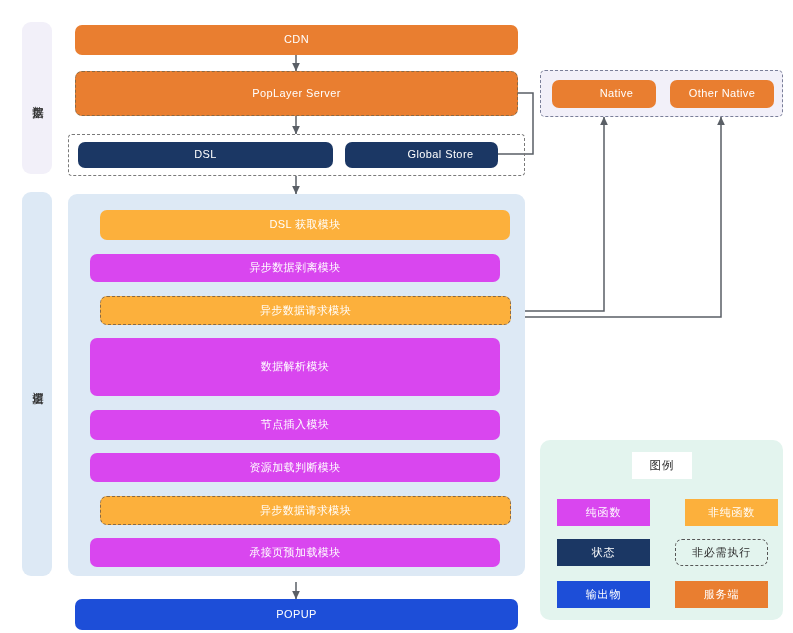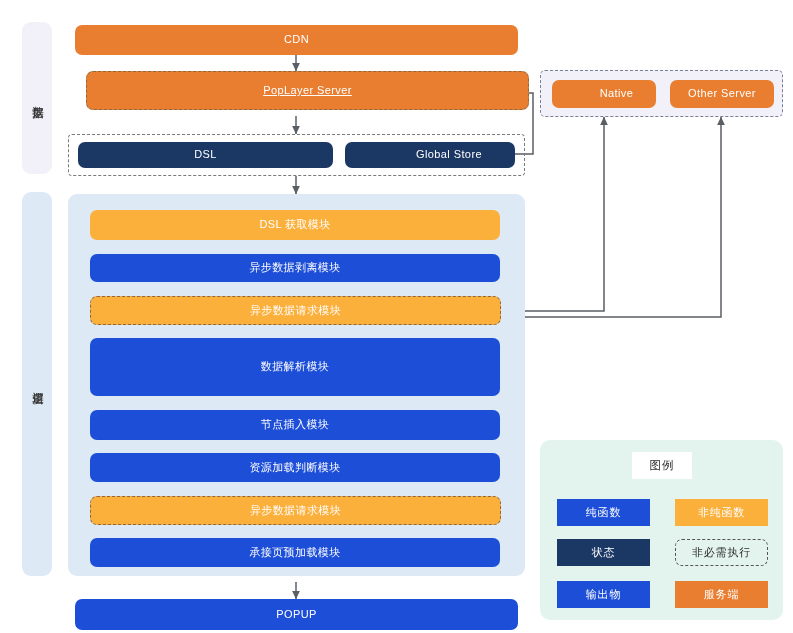--- a/index.html
+++ b/index.html
@@ -28,22 +28,22 @@
     justify-content: center;
     border-radius: 7px;
     color: #ffffff;
     font-size: 11px;
     letter-spacing: 0.4px;
     text-align: center;
     line-height: 1.2;
     user-select: none;
   }
   .orange   { background: #E97E30; }
-  .green    { background: #1d4ed8; }
-  .yellow   { background: #FCB03C; }
+  .green    { background: #d946ef; }
+  .yellow   { background: #FCB03C; margin-left: 10px; }
   .navy     { background: #1B3764; }
   .blue     { background: #1d4ed8; }
 
   .dashed-orange {
     border: 1.6px dashed #8a6a45;
   }
   .dashed-yellow {
     border: 1.6px dashed #8a6a45;
   }
 
@@ -167,33 +167,33 @@
       <path d="M501,317 L721,317 L721,117"></path>
     </g>
   </svg>
 
   <div class="layer-label" id="layer-label-data" style="left:22px; top:22px; width:30px; height:152px;">数据层</div>
 
   <div class="layer-label" id="layer-label-logic" style="left:22px; top:192px; width:30px; height:384px;">逻辑层</div>
 
   <div class="box orange" style="left:75px; top:25px; width:443px; height:30px;">CDN</div>
 
-  <div class="box orange dashed-orange" style="left:86px; top:71px; width:443px; height:39px;text-decoration:underline;">PopLayer Server</div>
+  <div class="box orange dashed-orange" style="left:75px; top:71px; width:443px; height:45px;">PopLayer Server</div>
 
   <div class="container-panel" id="state-group" style="left:68px; top:134px; width:457px; height:42px;"></div>
 
   <div class="box navy" style="left:78px; top:142px; width:255px; height:26px;">DSL</div>
 
-  <div class="box navy" style="left:345px; top:142px; width:170px; height:26px;padding-left:38px;">Global Store</div>
+  <div class="box navy" style="left:345px; top:142px; width:153px; height:26px;padding-left:38px;">Global Store</div>
 
   <div class="container-panel" id="external-group" style="left:540px; top:70px; width:243px; height:47px;"></div>
 
   <div class="box orange" style="left:552px; top:80px; width:104px; height:28px;padding-left:25px;">Native</div>
 
-  <div class="box orange" style="left:670px; top:80px; width:104px; height:28px;">Other Server</div>
+  <div class="box orange" style="left:670px; top:80px; width:104px; height:28px;">Other Native</div>
 
   <div class="container-panel" id="logic-panel" style="left:68px; top:194px; width:457px; height:382px;"></div>
 
   <div class="box yellow" style="left:90px; top:210px; width:410px; height:30px;">DSL 获取模块</div>
 
   <div class="box green" style="left:90px; top:254px; width:410px; height:28px;">异步数据剥离模块</div>
 
   <div class="box yellow dashed-yellow" style="left:90px; top:296px; width:411px; height:29px;">异步数据请求模块</div>
 
   <div class="box green" style="left:90px; top:338px; width:410px; height:58px;">数据解析模块</div>

